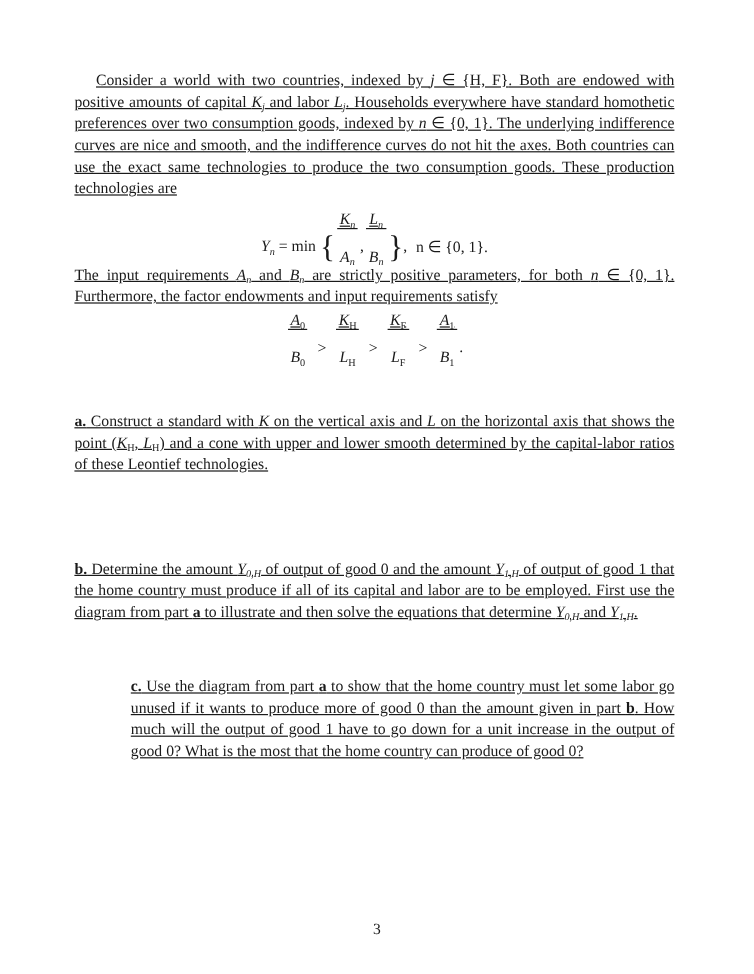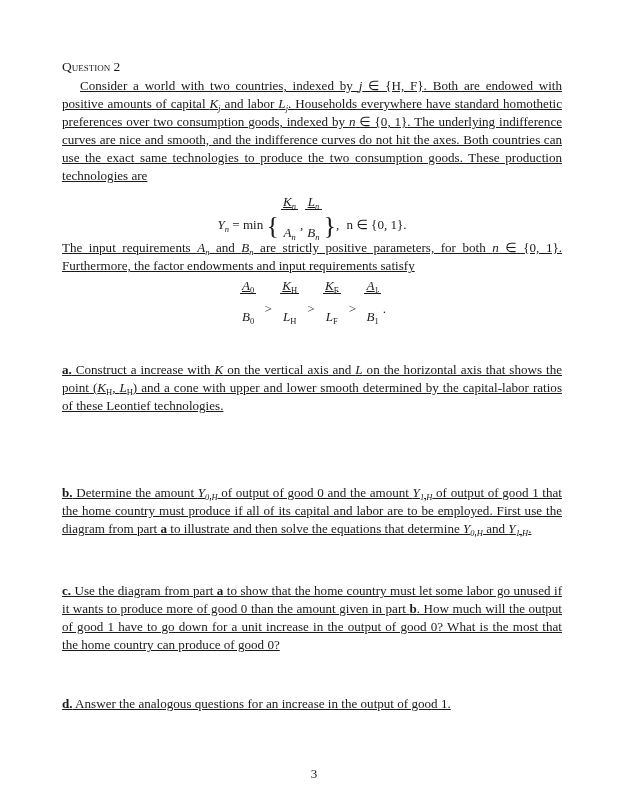--- a/index.html
+++ b/index.html
@@ -21,21 +21,20 @@
   .brace { font-size: 26px; vertical-align: middle; font-weight: 300; }
   .op { margin: 0 3px; }
   b { font-weight: bold; }
   .pagenum { position: absolute; top: 766px; left: 0; width: 628px; text-align: center; font-family: "Liberation Serif", serif; font-size: 13px; }
 </style>
 </head>
 <body>
 
 <div class="page">
 
-  <div class="sc" style="margin-bottom:1px;">Question 2</div>
 
   <p class="indent">
     <span>Consider a world with two countries, indexed by </span><i>j</i><span> ∈ {H, F}</span><span>. Both are endowed with positive amounts of capital </span><i>K</i><sub><i>j</i></sub><span> and labor </span><i>L</i><sub><i>j</i></sub><span>. Households everywhere have standard homothetic preferences over two consumption goods, indexed by </span><i>n</i><span> ∈ {0, 1}</span><span>. The underlying indifference curves are nice and smooth, and the indifference curves do not hit the axes. Both countries can use the exact same technologies to produce the two consumption goods. These production technologies are</span>
   </p>
 
   <div class="eq" style="margin-top:10px; height:36px; line-height:36px;">
     <i>Y</i><sub><i>n</i></sub><span> = min</span>
     <span class="brace">{</span><span class="frac"><span class="num"><i>K</i><sub><i>n</i></sub></span><span class="den"><i>A</i><sub><i>n</i></sub></span></span>,<span class="frac"><span class="num"><i>L</i><sub><i>n</i></sub></span><span class="den"><i>B</i><sub><i>n</i></sub></span></span><span class="brace">}</span>,
     <span style="margin-left:4px;">n ∈ {0, 1}.</span>
   </div>
@@ -49,30 +48,27 @@
     <span class="frac"><span class="num"><i>A</i><sub>0</sub></span><span class="den"><i>B</i><sub>0</sub></span></span>
     <span class="op">&gt;</span>
     <span class="frac"><span class="num"><i>K</i><sub>H</sub></span><span class="den"><i>L</i><sub>H</sub></span></span>
     <span class="op">&gt;</span>
     <span class="frac"><span class="num"><i>K</i><sub>F</sub></span><span class="den"><i>L</i><sub>F</sub></span></span>
     <span class="op">&gt;</span>
     <span class="frac"><span class="num"><i>A</i><sub>1</sub></span><span class="den"><i>B</i><sub>1</sub></span></span>.
   </div>
 
   <p style="margin-top:46px;">
-    <b>a.</b><span> Construct a increase with </span><i>K</i><span> on the vertical axis and </span><i>L</i><span> on the horizontal axis that shows the point (</span><i>K</i><sub>H</sub>, <i>L</i><sub>H</sub><span>) and a cone with upper and lower smooth determined by the capital-labor ratios of these Leontief technologies.</span>
+    <b>a.</b><span> Construct a standard with </span><i>K</i><span> on the vertical axis and </span><i>L</i><span> on the horizontal axis that shows the point (</span><i>K</i><sub>H</sub>, <i>L</i><sub>H</sub><span>) and a cone with upper and lower smooth determined by the capital-labor ratios of these Leontief technologies.</span>
   </p>
 
   <p style="margin-top:69px;">
     <b>b.</b><span> Determine the amount </span><i>Y</i><sub><i>0,H</i></sub><span> of output of good 0 and the amount </span><i>Y</i><sub><i>1,H</i></sub><span> of output of good 1 that the home country must produce if all of its capital and labor are to be employed. First use the diagram from part </span><b>a</b><span> to illustrate and then solve the equations that determine </span><i>Y</i><sub><i>0,H</i></sub><span> and </span><i>Y</i><sub><i>1,H</i></sub><span>.</span>
   </p>
 
-  <p style="margin-top:44px;">
+  <p style="margin-top:44px;margin-left:47px;">
     <b>c.</b><span> Use the diagram from part </span><b>a</b><span> to show that the home country must let some labor go unused if it wants to produce more of good 0 than the amount given in part </span><b>b</b><span>. How much will the output of good 1 have to go down for a unit increase in the output of good 0? What is the most that the home country can produce of good 0?</span>
   </p>
 
-  <p style="margin-top:41px;">
-    <b>d.</b><span> Answer the analogous questions for an increase in the output of good 1.</span>
-  </p>
 
 </div>
 
 <div class="pagenum">3</div>
 
 </body></html>

